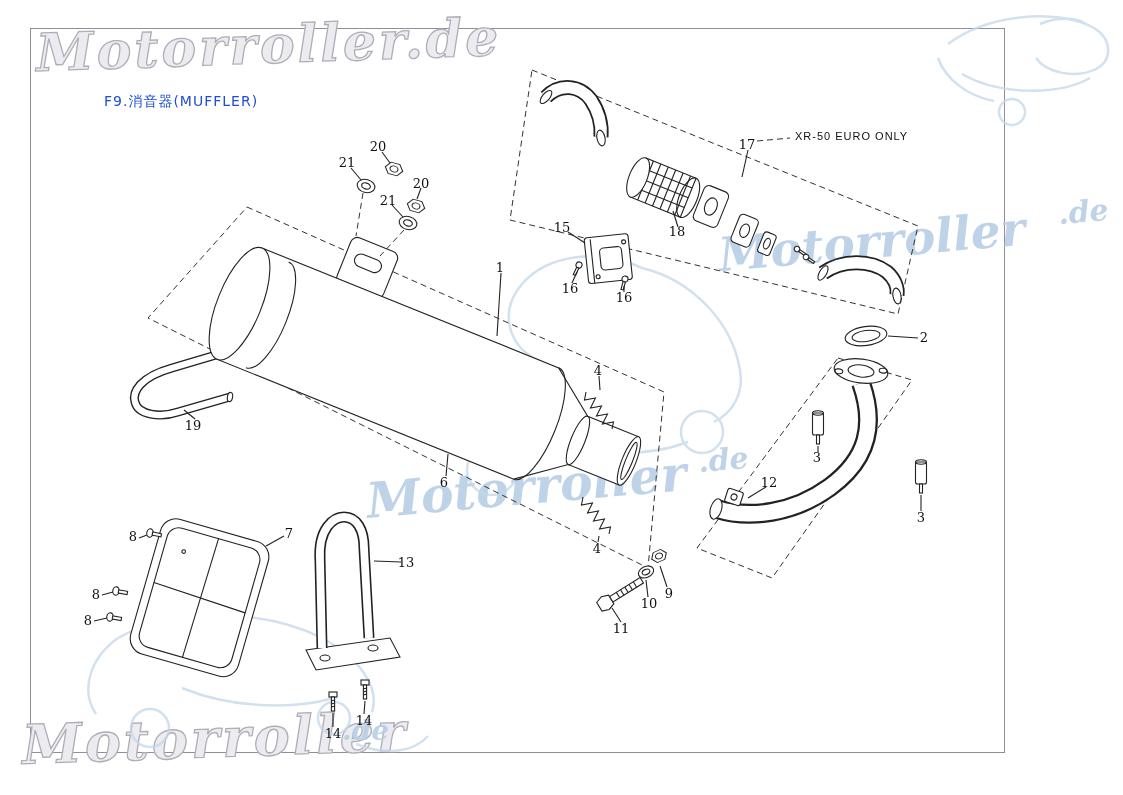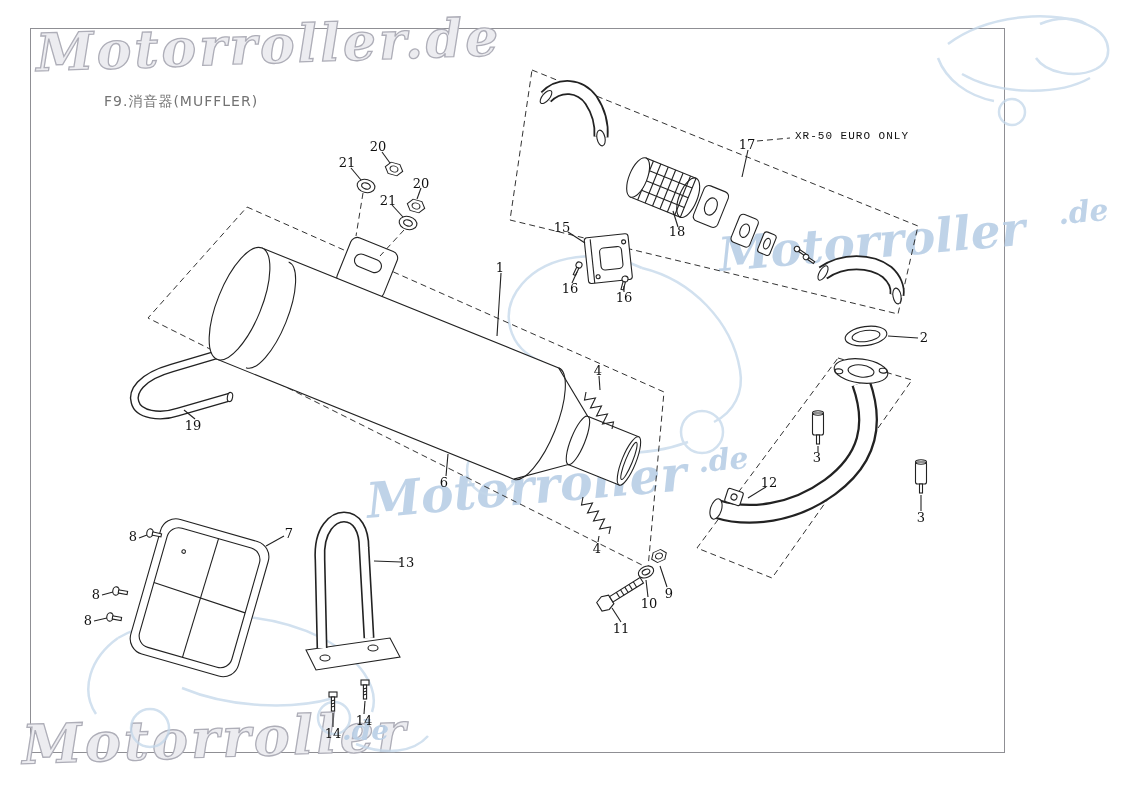--- a/index.html
+++ b/index.html
@@ -18,24 +18,24 @@
   #wm-topleft    { left:36px;  top:14px;  font-size:52px; letter-spacing:3px; transform:rotate(-2deg); }
   #wm-bottomleft { left:22px;  top:706px; font-size:54px; letter-spacing:3px; transform:rotate(-2deg); }
   #wm-de-bottom  { left:342px; top:714px; font-size:28px; }
   #wm-right      { left:718px; top:214px; font-size:47px; transform:rotate(-5deg); }
   #wm-de-right   { left:1058px;top:194px; font-size:30px; transform:rotate(-5deg); }
   #wm-center     { left:366px; top:458px; font-size:49px; transform:rotate(-5deg); }
   #wm-de-center  { left:698px; top:442px; font-size:30px; transform:rotate(-5deg); }
 
   #diagram { position:absolute; left:0; top:0; z-index:2; }
 
-  #title { position:absolute; left:104px; top:93px; font-size:14px; color:#737373;
+  #title { position:absolute; left:104px; top:93px; font-size:14px; color:#1d4ed8;
            letter-spacing:1px; z-index:3; font-family:"DejaVu Sans", sans-serif; }
   #euro-note { position:absolute; left:795px; top:130px; font-size:11px; color:#111;
-               letter-spacing:1px; z-index:3; font-family:Liberation Mono, monospace; }
+               letter-spacing:1px; z-index:3; font-family:Liberation Sans, sans-serif; }
 
   
   .ln  { stroke:#222; fill:none; stroke-width:1.1; }
   .dsh { stroke:#333; fill:none; stroke-width:1; stroke-dasharray:6 4; }
   .fw  { fill:#fff; stroke:#222; stroke-width:1.1; }
   .pu  { stroke:#222; fill:none; stroke-linecap:butt; }
   .po  { stroke:#fff; fill:none; stroke-linecap:butt; }
   .wm  { stroke:#c3d7ea; fill:none; stroke-width:2.5; opacity:.75; }
   text.plabel { font-family:"DejaVu Serif", serif; font-size:13px; fill:#101010; text-anchor:middle; }
 </style>

